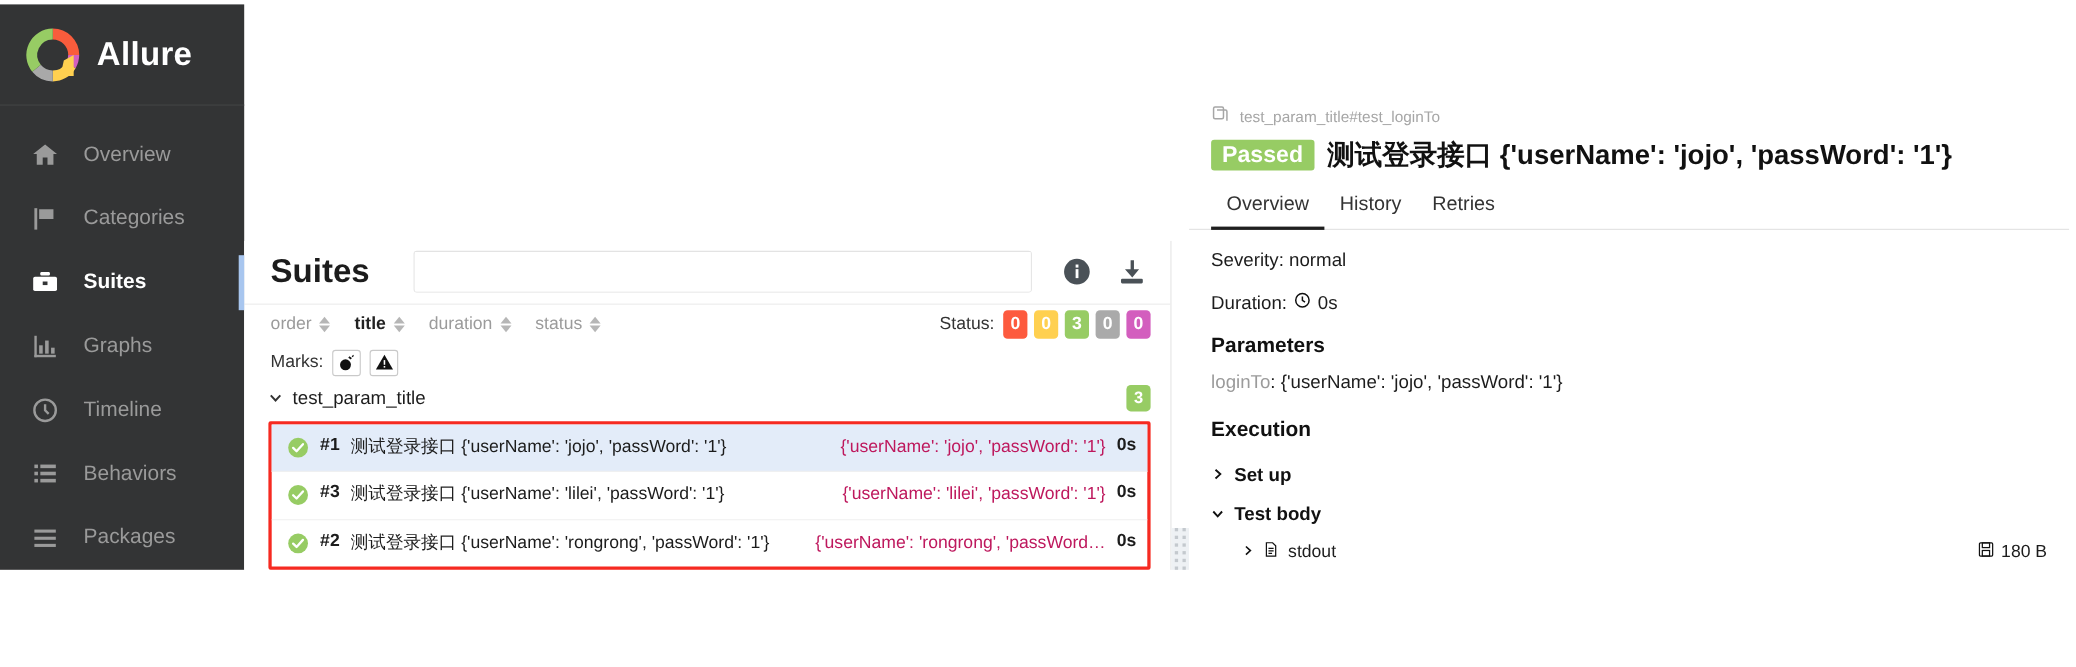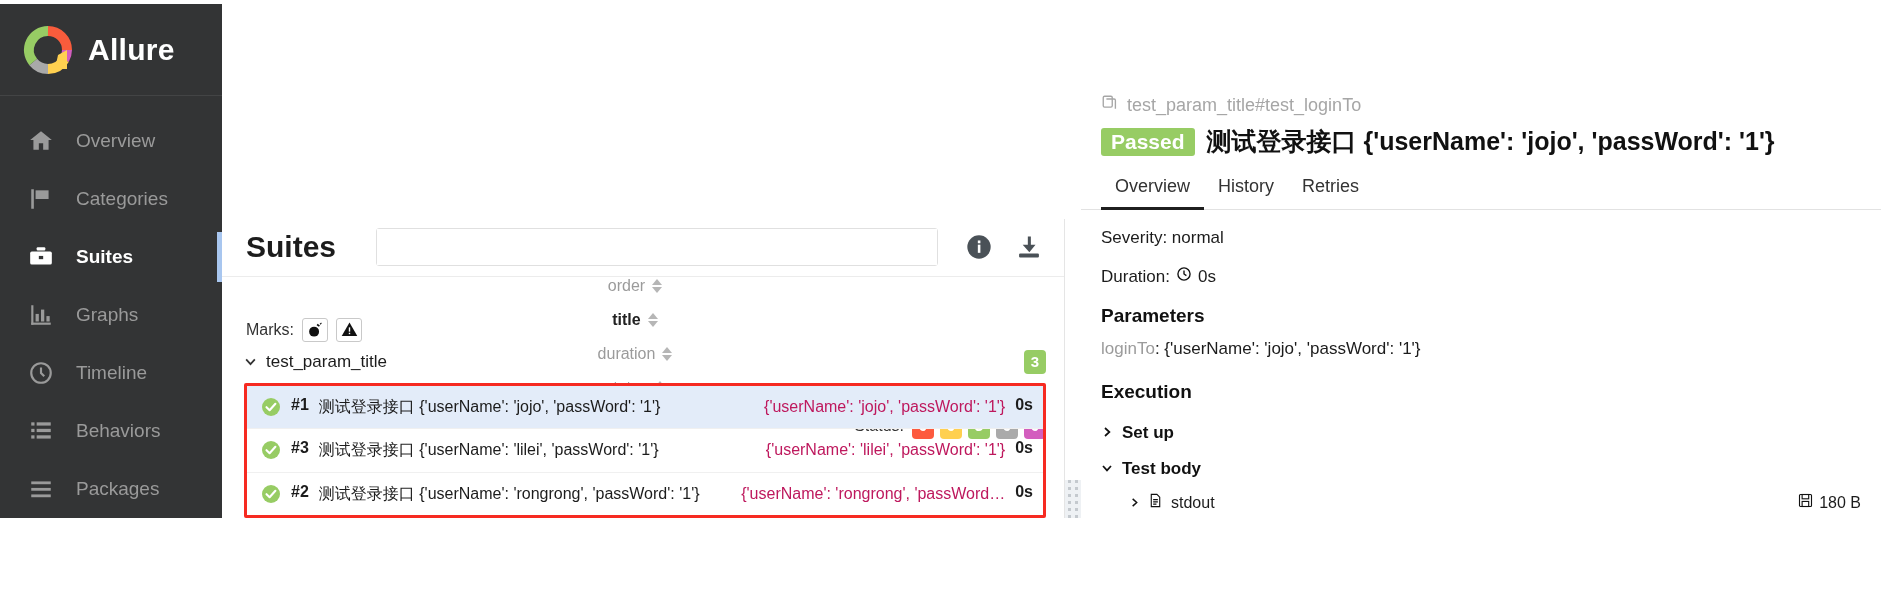--- a/index.html
+++ b/index.html
@@ -54,21 +54,21 @@
   }
   .search-box input {
     width: 100%; height: 100%; border: 0; outline: none;
     padding: 0 10px; font-size: 16px; font-family: "Liberation Sans", sans-serif;
   }
   .top-icon { width: 34px; height: 34px; cursor: pointer; flex: 0 0 34px;
     display:flex; align-items:center; justify-content:center; color:#4a5157; }
 
   .sortbar {
     display: flex; align-items: center; height: 36px;
-    padding: 0 18px 0 24px; font-size: 16px; color: #9b9b9b; gap: 16px; flex-direction: column;
+    padding: 0 18px 0 24px; font-size: 16px; color: #9b9b9b; gap: 0;
   }
   .sort-item { display: flex; align-items: center; gap: 7px; cursor: pointer; margin-right: 22px; }
   .sort-item.active { color: #222; font-weight: bold; }
   .sort-arrows { display: flex; flex-direction: column; gap: 2px; }
   .sort-arrows i { display:block; width:0; height:0; border-left:5px solid transparent; border-right:5px solid transparent; }
   .sort-arrows i.up { border-bottom: 6px solid #b6b6b6; }
   .sort-arrows i.dn { border-top: 6px solid #b6b6b6; }
 
   .status-group { margin-left: auto; display: flex; align-items: center; gap: 6px; }
   .status-label { font-size: 16px; color: #333; margin-right: 2px; }
@@ -120,21 +120,21 @@
     width: 16px; flex: 0 0 16px; background: #eef1f4; cursor: col-resize;
     display: flex; align-items: center; justify-content: center;
   }
   .grip { display: grid; grid-template-columns: 3px 3px; gap: 4px 4px; }
   .grip span { width: 3px; height: 3px; background: #c4c9ce; display: block; }
 
   
   .detail { flex: 1 1 auto; display: flex; flex-direction: column; background: #fff; min-width: 0;}
   .crumb {
     display: flex; align-items: center; gap: 8px; padding: 12px 16px 4px 20px;
-    color: #a6a6a6; font-size: 18px; white-space: nowrap;
+    color: #a6a6a6; font-size: 14px; white-space: nowrap;
   }
   .title-row {
     display: flex; align-items: center; gap: 12px; padding: 4px 16px 10px 20px;
     white-space: nowrap; overflow: hidden;
   }
   .passed-badge {
     background: #97cc64; color: #fff; font-size: 21px; font-weight: bold;
     padding: 2px 10px; border-radius: 3px; flex: 0 0 auto;
   }
   .detail-title { font-size: 25px; font-weight: bold; color: #111; }

